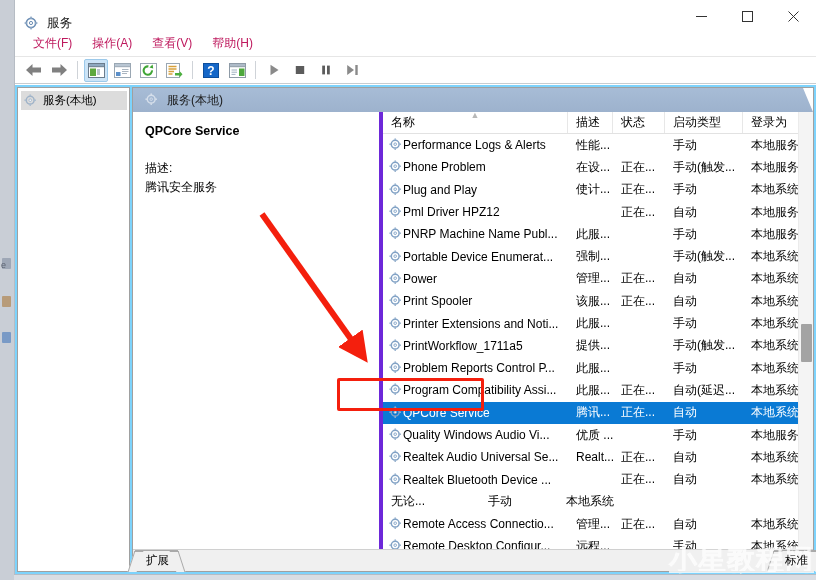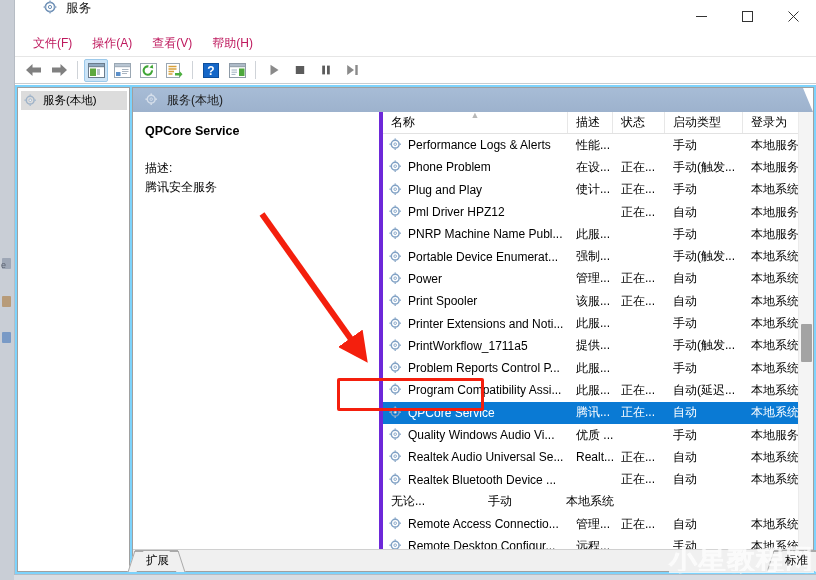--- a/index.html
+++ b/index.html
@@ -38,23 +38,22 @@
     background: #ffffff;
     border: 1px solid #b6bcc4;
     border-top: none; border-right: none;
     display: flex; flex-direction: column;
   }
 
   
   .titlebar {
     height: 32px; flex: 0 0 32px;
     background: #ffffff;
-    display: flex; align-items: flex-start;
+    display: flex; align-items: flex-end;
     position: relative;
-    padding-left: 19px;
   }
   .title-icon {
     width: 16px; height: 16px; margin-left: 9px; margin-right: 7px;
     position: relative; flex: 0 0 16px;
   }
   .title-text {
     font-size: 12.5px; color: #1a1a1a; letter-spacing: .2px;
   }
   .wincontrols {
     position: absolute; right: 0; top: 0; height: 32px;
@@ -203,21 +202,21 @@
     height: 22.3px; display: flex; align-items: center;
     font-size: 12px; color: #000; cursor: default;
     white-space: nowrap;
   }
   .row.sel { background: #0a7ad4; color: #ffffff; }
   .cell {
     padding-left: 8px; overflow: hidden;
     text-overflow: clip; white-space: nowrap;
   }
   .cell.name {
-    display: flex; align-items: center; gap: 5px;
+    display: flex; align-items: center; 
     padding-left: 6px;
   }
 
   
   .gear { width: 14px; height: 14px; flex: 0 0 14px; display: block; }
 
   
   .vsb {
     position: absolute; right: 0; top: 0; bottom: 0; width: 15px;
     background: #f4f4f4; border-left: 1px solid #ebebeb;

